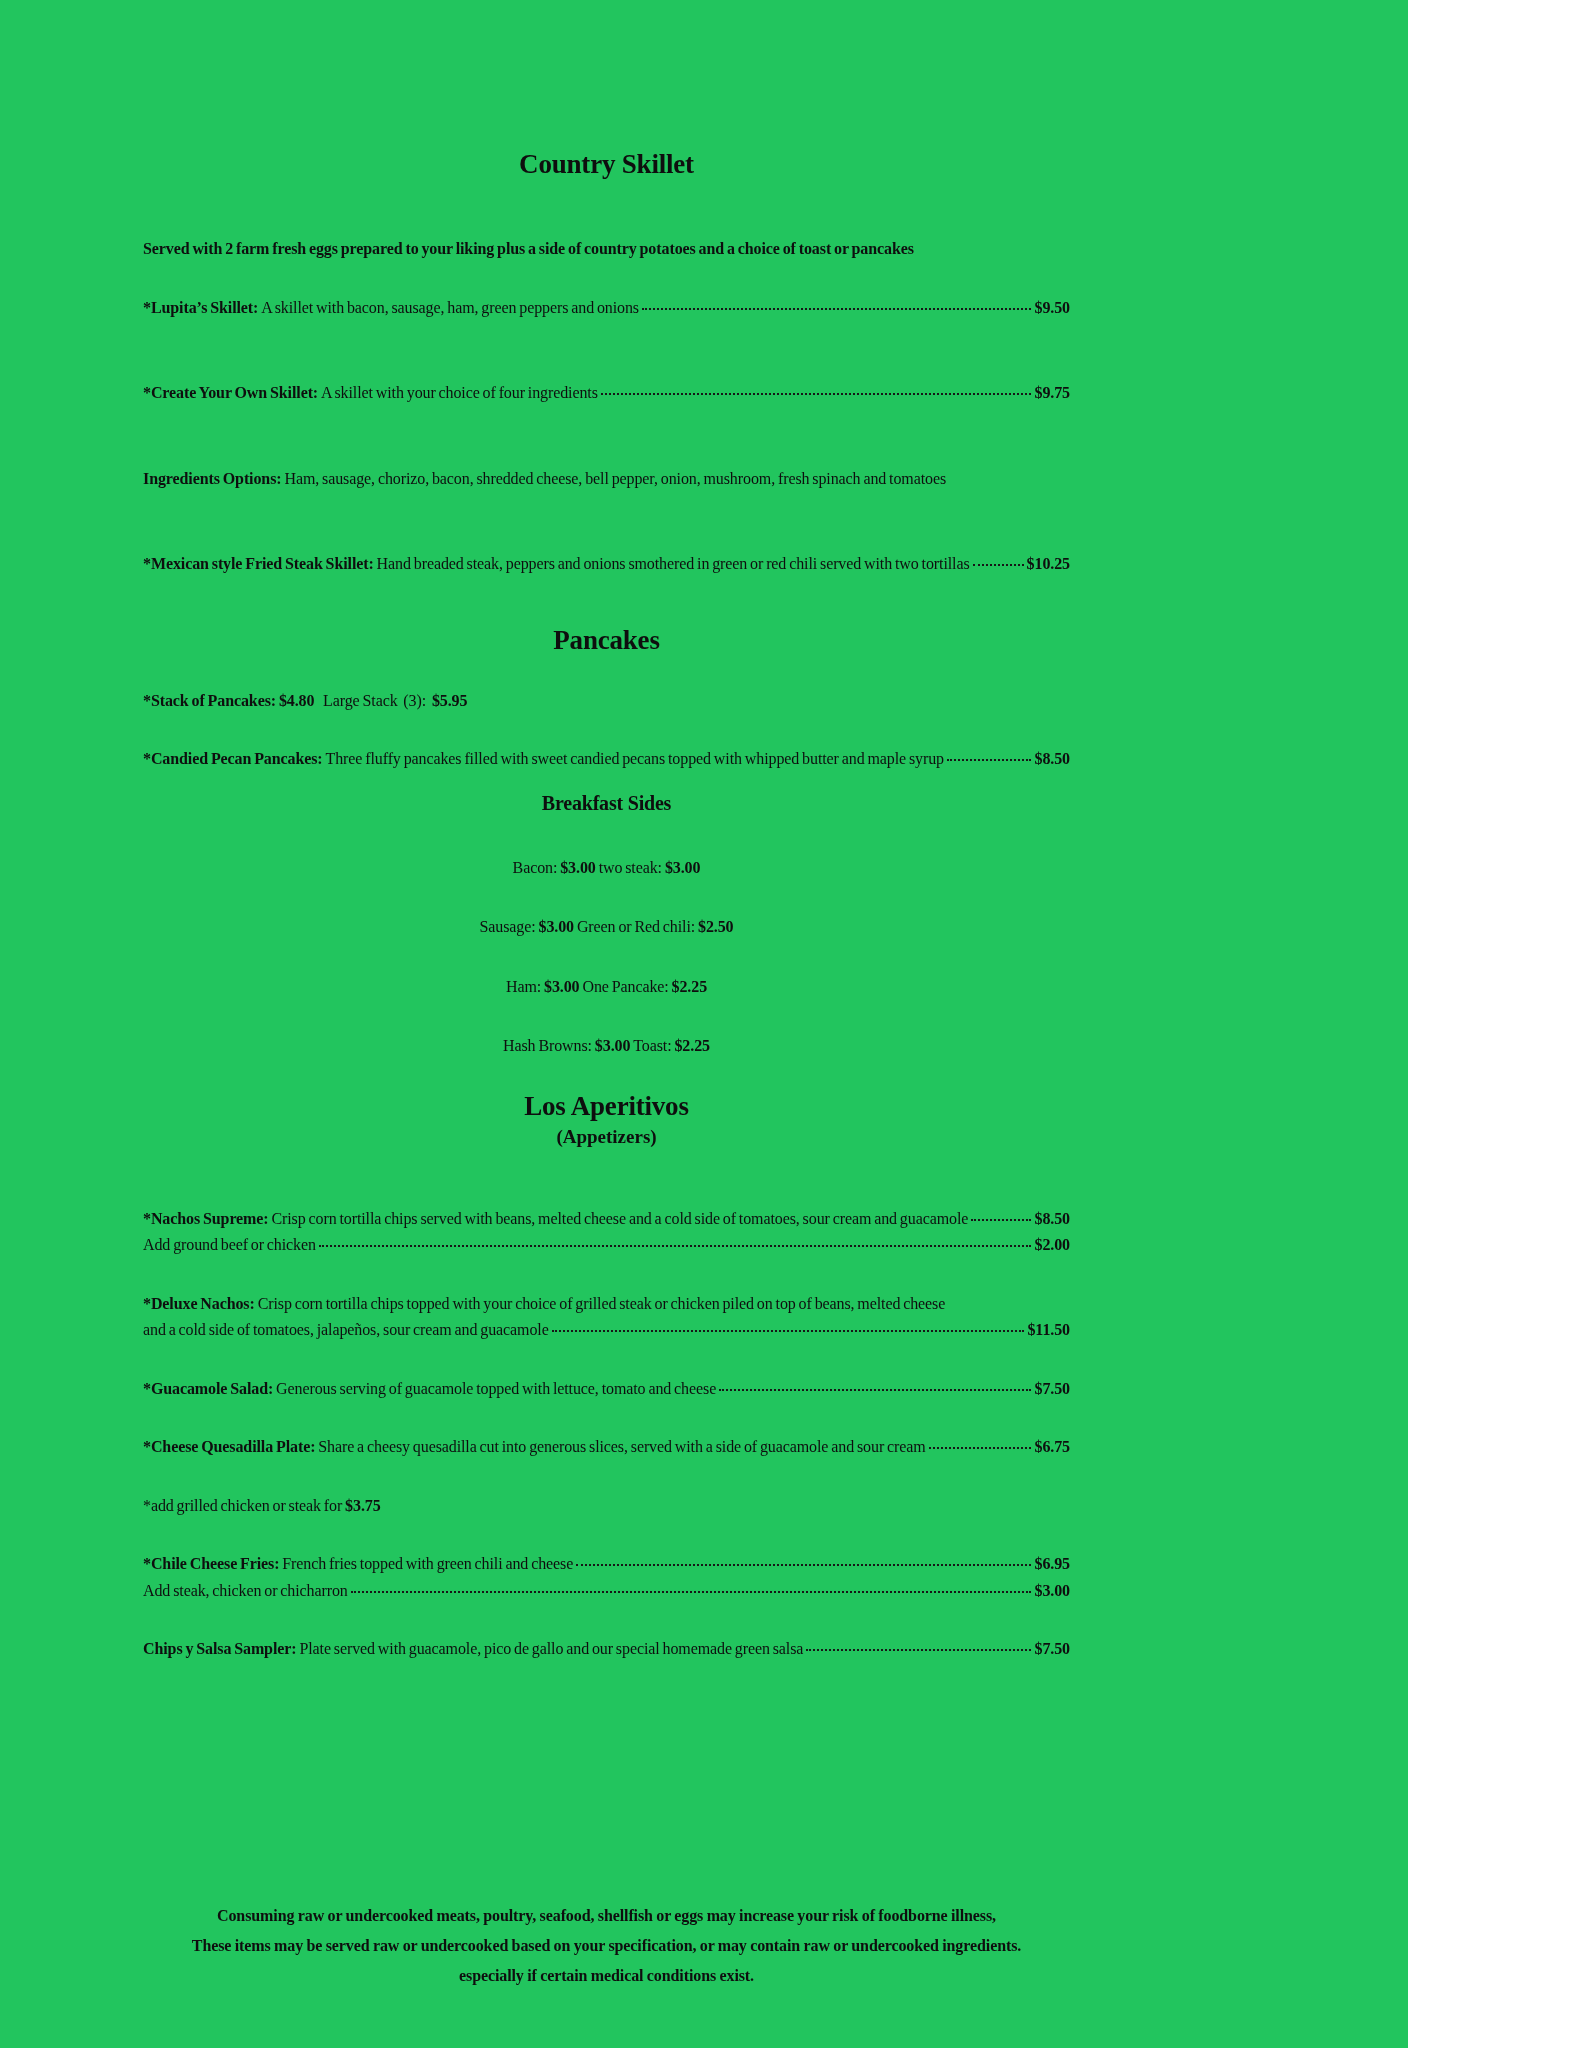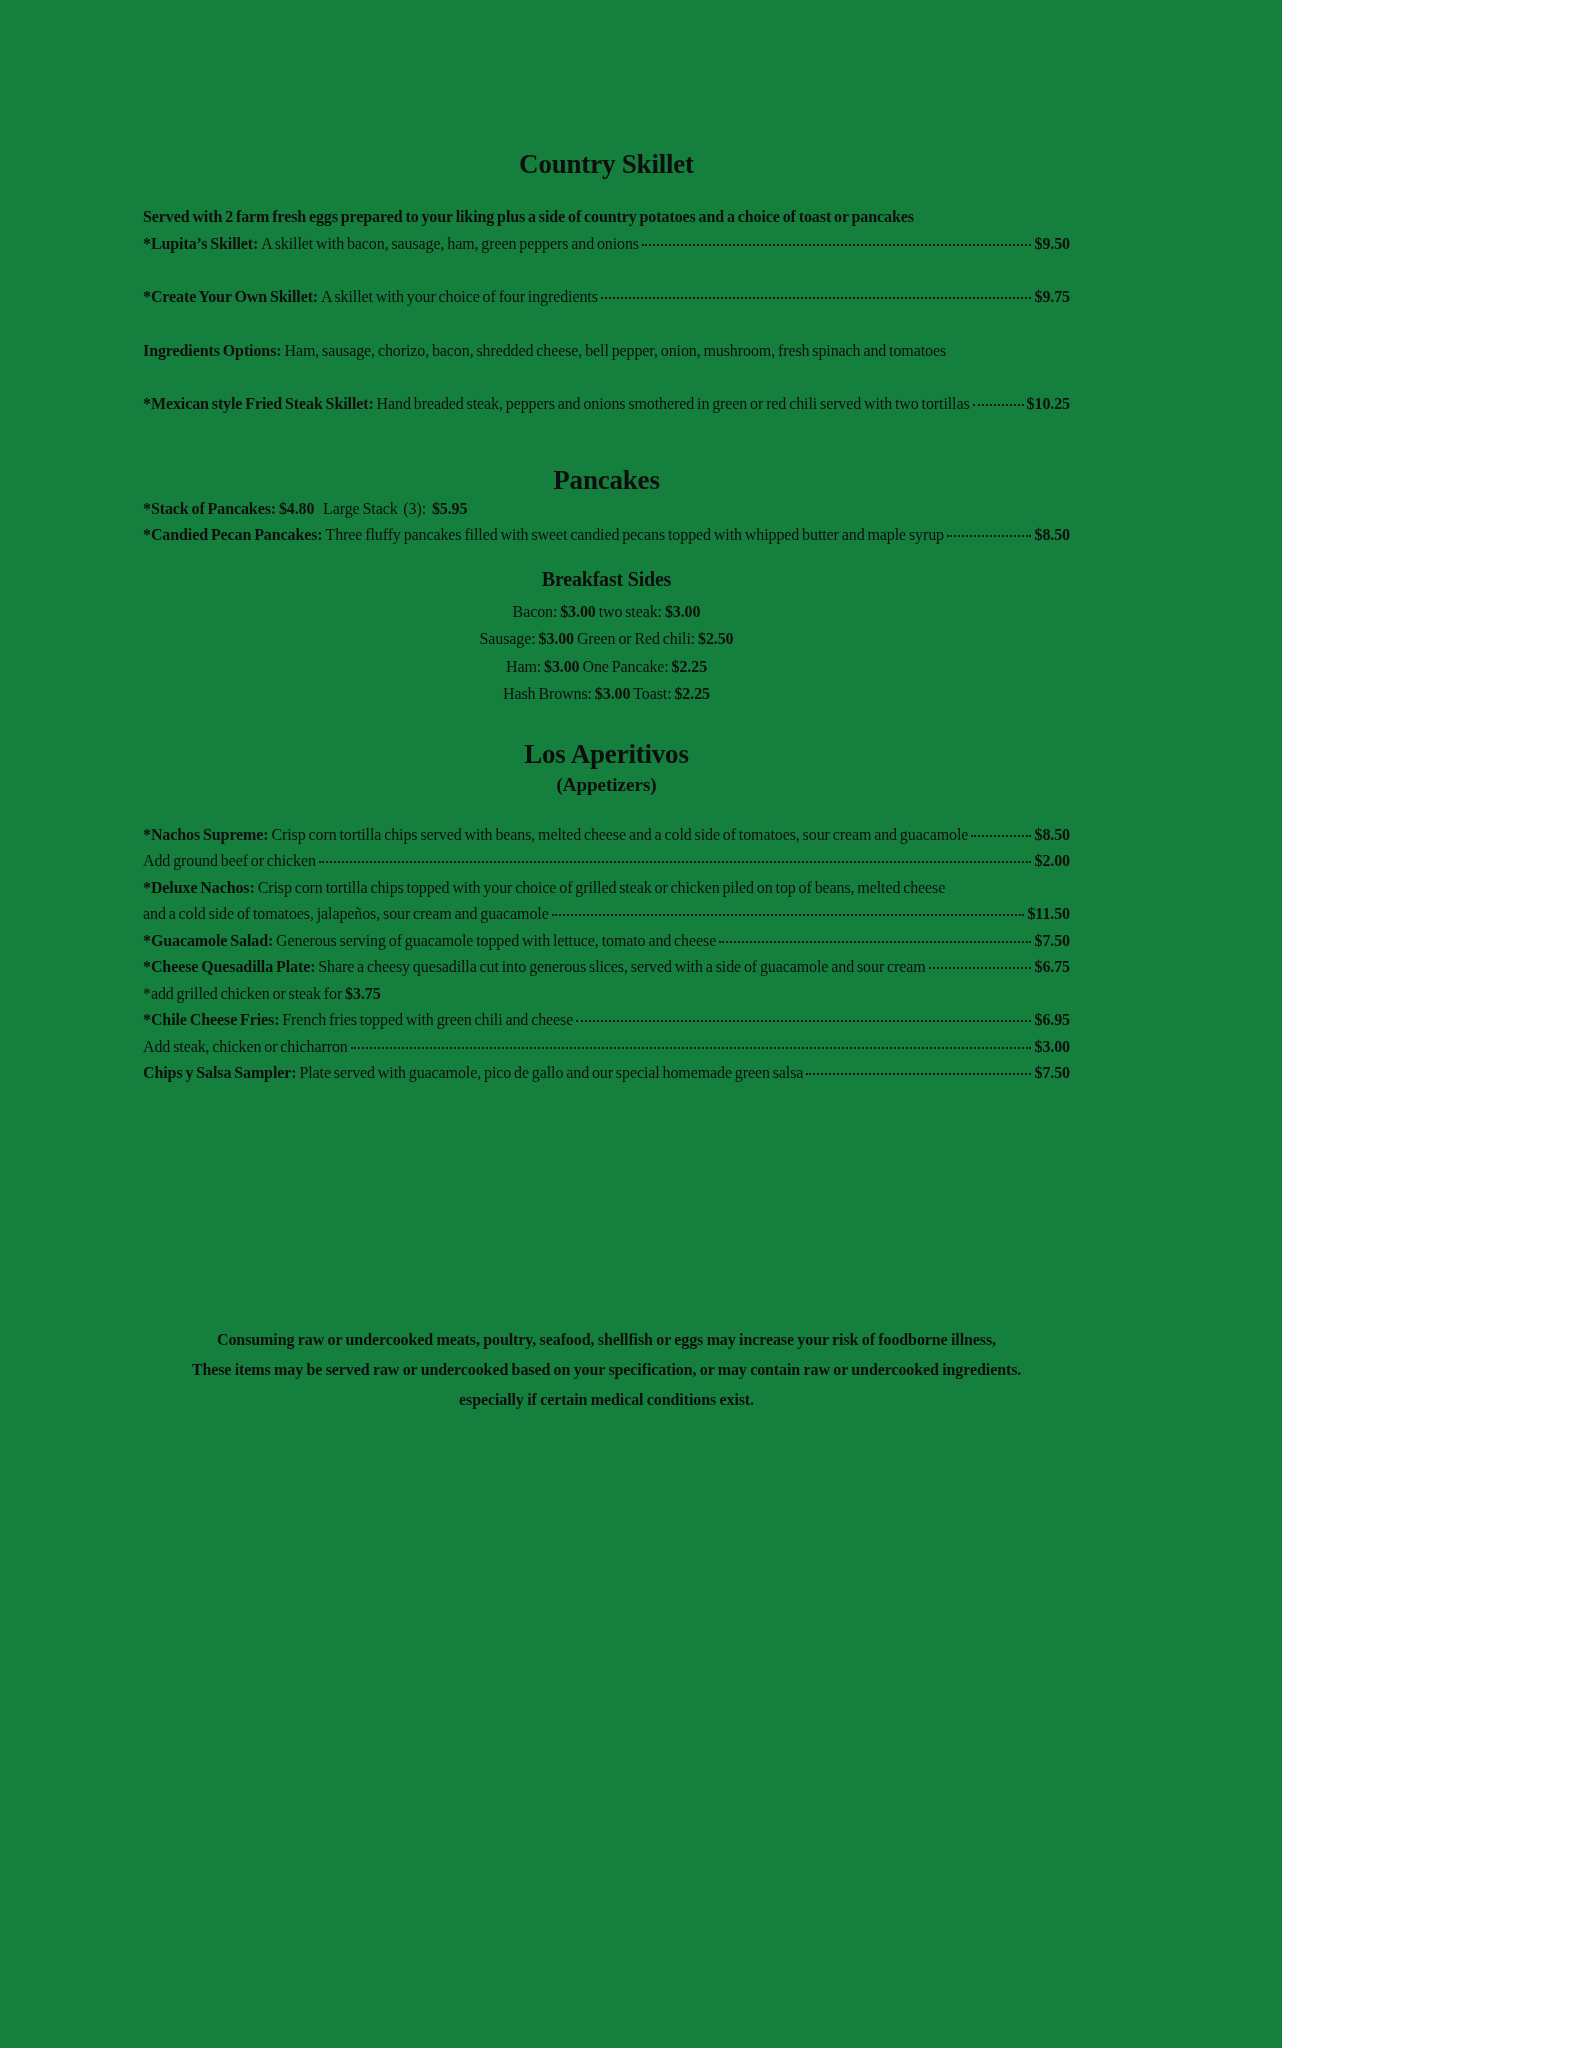--- a/index.html
+++ b/index.html
@@ -2,21 +2,21 @@
 <html><head>
 <meta charset="utf-8">
 <style>
   * { margin:0; padding:0; box-sizing:border-box; }
   html,body { width:1582px; height:2048px; }
   body {
     background:#ffffff;
     color:#0e0e0e;
     font-family:"Liberation Serif","DejaVu Serif",serif;
   }
-  .page { position:relative; width:1282px; height:2048px; background:#15803d; overflow:hidden; }
+  .page { position:relative; width:1408px; height:2048px; background:#22c55e; overflow:hidden; }
   .content { position:absolute; left:143px; top:148px; width:927px; }
 
   .menu-section { width:100%; }
   #sec-country-skillet { margin-top:0; }
   #sec-country-skillet .sec-title { margin-bottom:24px; }
   #sec-pancakes { margin-top:46px; }
   #sec-pancakes .sec-title { }
   #sec-breakfast-sides { margin-top:14px; }
   #sec-breakfast-sides .sec-title { font-size:20px; margin-bottom:3px; }
   #sec-los-aperitivos { margin-top:30px; }
@@ -41,21 +41,21 @@
     display:flex;
     align-items:baseline;
     font-size:16px;
     line-height:26.5px;
     letter-spacing:-0.1px;
     word-spacing:-1px;
   }
   .line.center-line { justify-content:center; line-height:27.5px; }
   .line.item-spaced { margin-top:27px; }
   .seg { white-space:pre-wrap; }
-  .seg.b { font-weight:700; }
+  .seg.b { font-weight:700;margin-top:32px; }
   .price { font-weight:700; white-space:nowrap; }
   .leader {
     flex:1 1 auto;
     min-width:12px;
     margin:0 3px;
     border-bottom:2px dotted #161616;
     transform:translateY(-3px);
   }
 
   .disclaimer {

